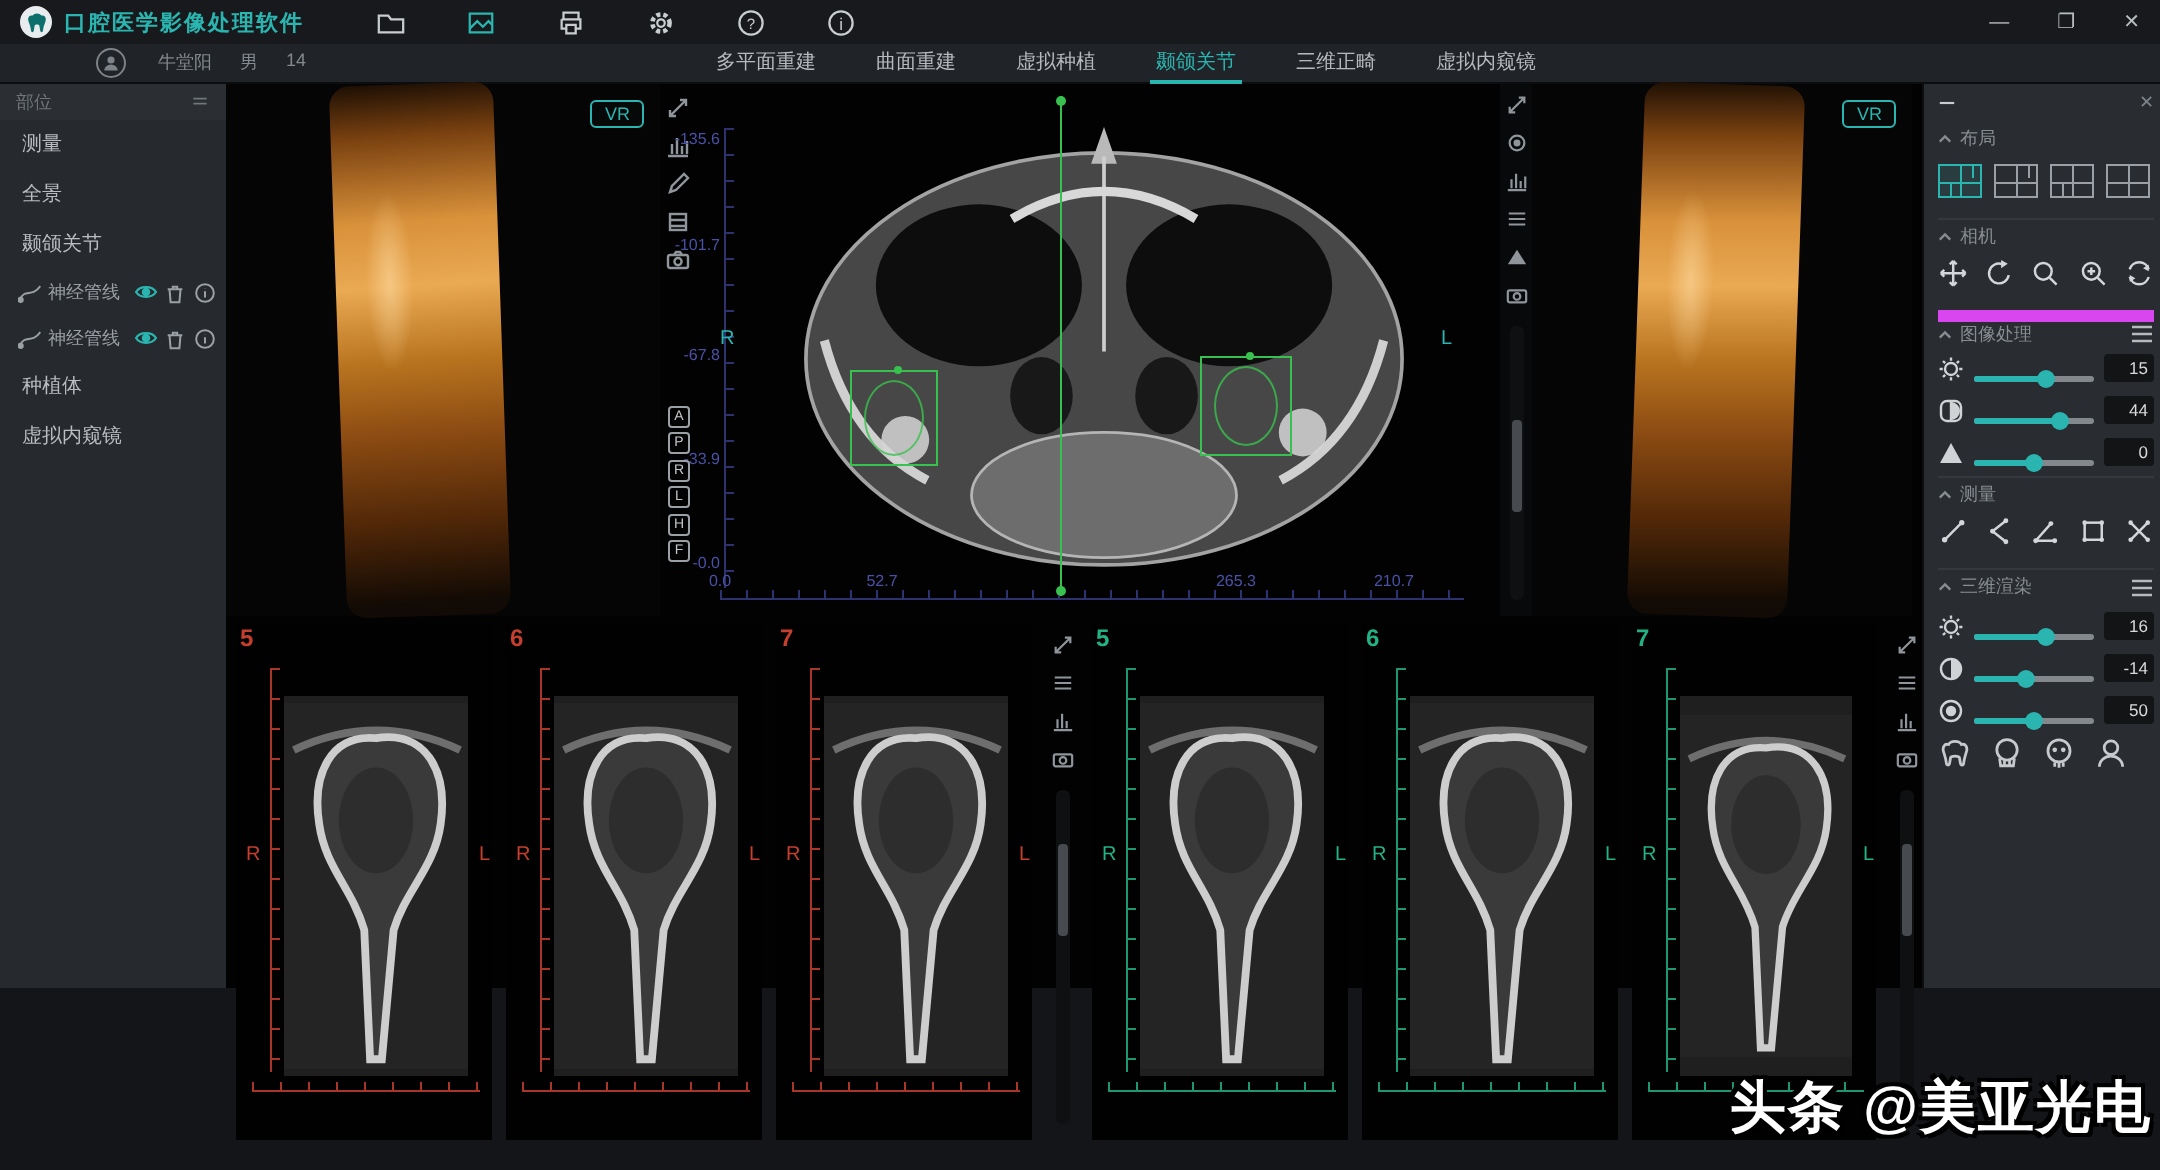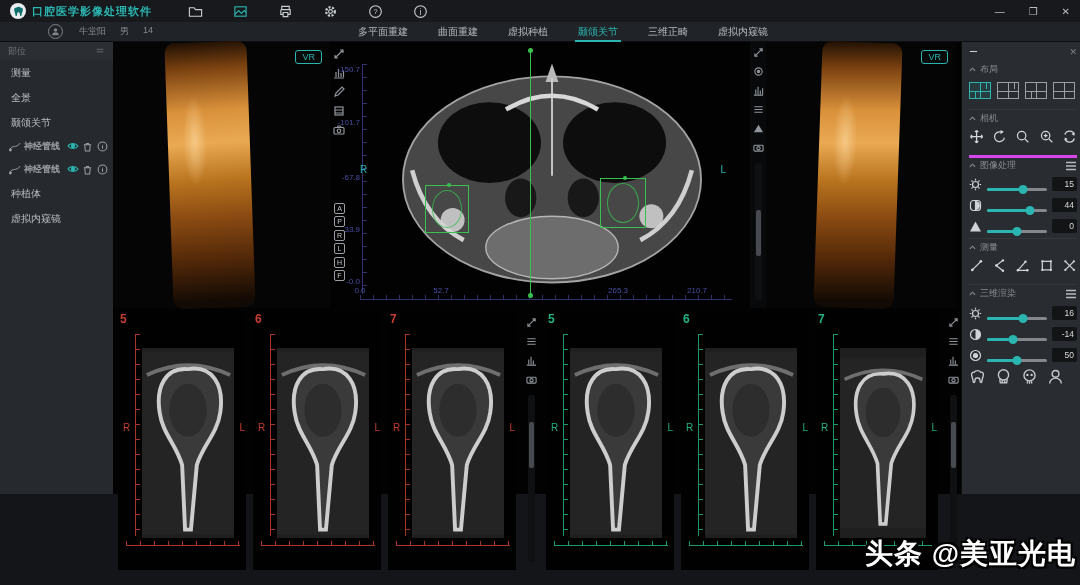--- a/index.html
+++ b/index.html
@@ -32,21 +32,21 @@
 
   
   .body-row { display:flex; height:452px; }
 
   
   .sidebar { width:113px; flex:none; background:#26292d; font-size:10px; }
   .sb-header { height:18px; display:flex; justify-content:space-between; align-items:center; padding:0 8px; color:#6f757a; background:#2b2e32; font-size:9px; }
   .sb-item { height:25px; line-height:25px; padding-left:11px; color:#b9bdc0; cursor:default; }
   .sb-item.active { color:#2ab5b0; background:#1d2024; border-left:3px solid #2ab5b0; padding-left:8px; }
   .sb-sub { height:23px; display:flex; align-items:center; padding:0 4px 0 9px; gap:3px; color:#9aa0a5; font-size:9px; }
-  .sb-sub .lbl { flex:1; white-space:nowrap; overflow:hidden;font-weight:bold; }
+  .sb-sub .lbl { flex:1; white-space:nowrap; overflow:hidden; }
   .sb-sub .mini { width:12px; height:12px; flex:none; }
   .sb-sub .mini svg { stroke:currentColor; fill:none; stroke-width:1.1; }
   .mini.eye { color:#2ab5b0; }
 
   
   .main { flex:1; background:#020203; position:relative; }
   .top-row { height:266px; display:flex; }
   .view { position:relative; background:#050505; }
   .vr-view { width:217px; }
   .vr-view.right { width:190px; }
@@ -318,21 +318,21 @@
               </span>
             <span class="gi">
                 <svg viewBox="0 0 12 12">
                   <rect x="1" y="3.5" width="10" height="6.5" rx="1"></rect>
                   <circle cx="6" cy="6.8" r="1.8"></circle>
                   <path d="M4,3.5 l1,-1.5 h2 l1,1.5"></path>
                 </svg>
               </span>
           </div>
 
-          <span class="vtick" style="top:23px">-150.7</span>
+          <span class="vtick" style="top:23px">-135.6</span>
           <span class="vtick" style="top:76px">-101.7</span>
           <span class="vtick" style="top:131px">-67.8</span>
           <span class="vtick" style="top:183px">-33.9</span>
           <span class="vtick" style="top:235px">-0.0</span>
           <div class="vruler"></div>
           <div class="hruler"></div>
           <span class="htick" style="left:30px">0.0</span>
           <span class="htick" style="left:111px">52.7</span>
           <span class="htick" style="left:288px">265.3</span>
           <span class="htick" style="left:367px">210.7</span>
@@ -649,21 +649,21 @@
           </span>
         <span class="ti">
             <svg viewBox="0 0 16 16">
               <path d="M3,6 A5.2,5.2 0 0 1 13,6 M13,10 A5.2,5.2 0 0 1 3,10"></path>
               <polygon points="13,3.4 13,7 10,5.4" fill="currentColor" stroke="none"></polygon>
               <polygon points="3,12.6 3,9 6,10.6" fill="currentColor" stroke="none"></polygon>
             </svg>
           </span>
       </div>
 
-      <div class="rp-head" style="border-top:3px solid #d946ef; padding-top:3px;">
+      <div class="rp-head" style="border-top:6px solid #d946ef; padding-top:3px;">
         <span class="caret">
             <svg viewBox="0 0 8 5" width="7" height="5">
               <path d="M1,4 L4,1 L7,4"></path>
             </svg>
           </span>
         <span>图像处理</span>
         <span class="list-ic">
             <svg viewBox="0 0 12 10" width="12" height="10">
               <path d="M1,1.5 h10 M1,5 h10 M1,8.5 h10"></path>
             </svg>

